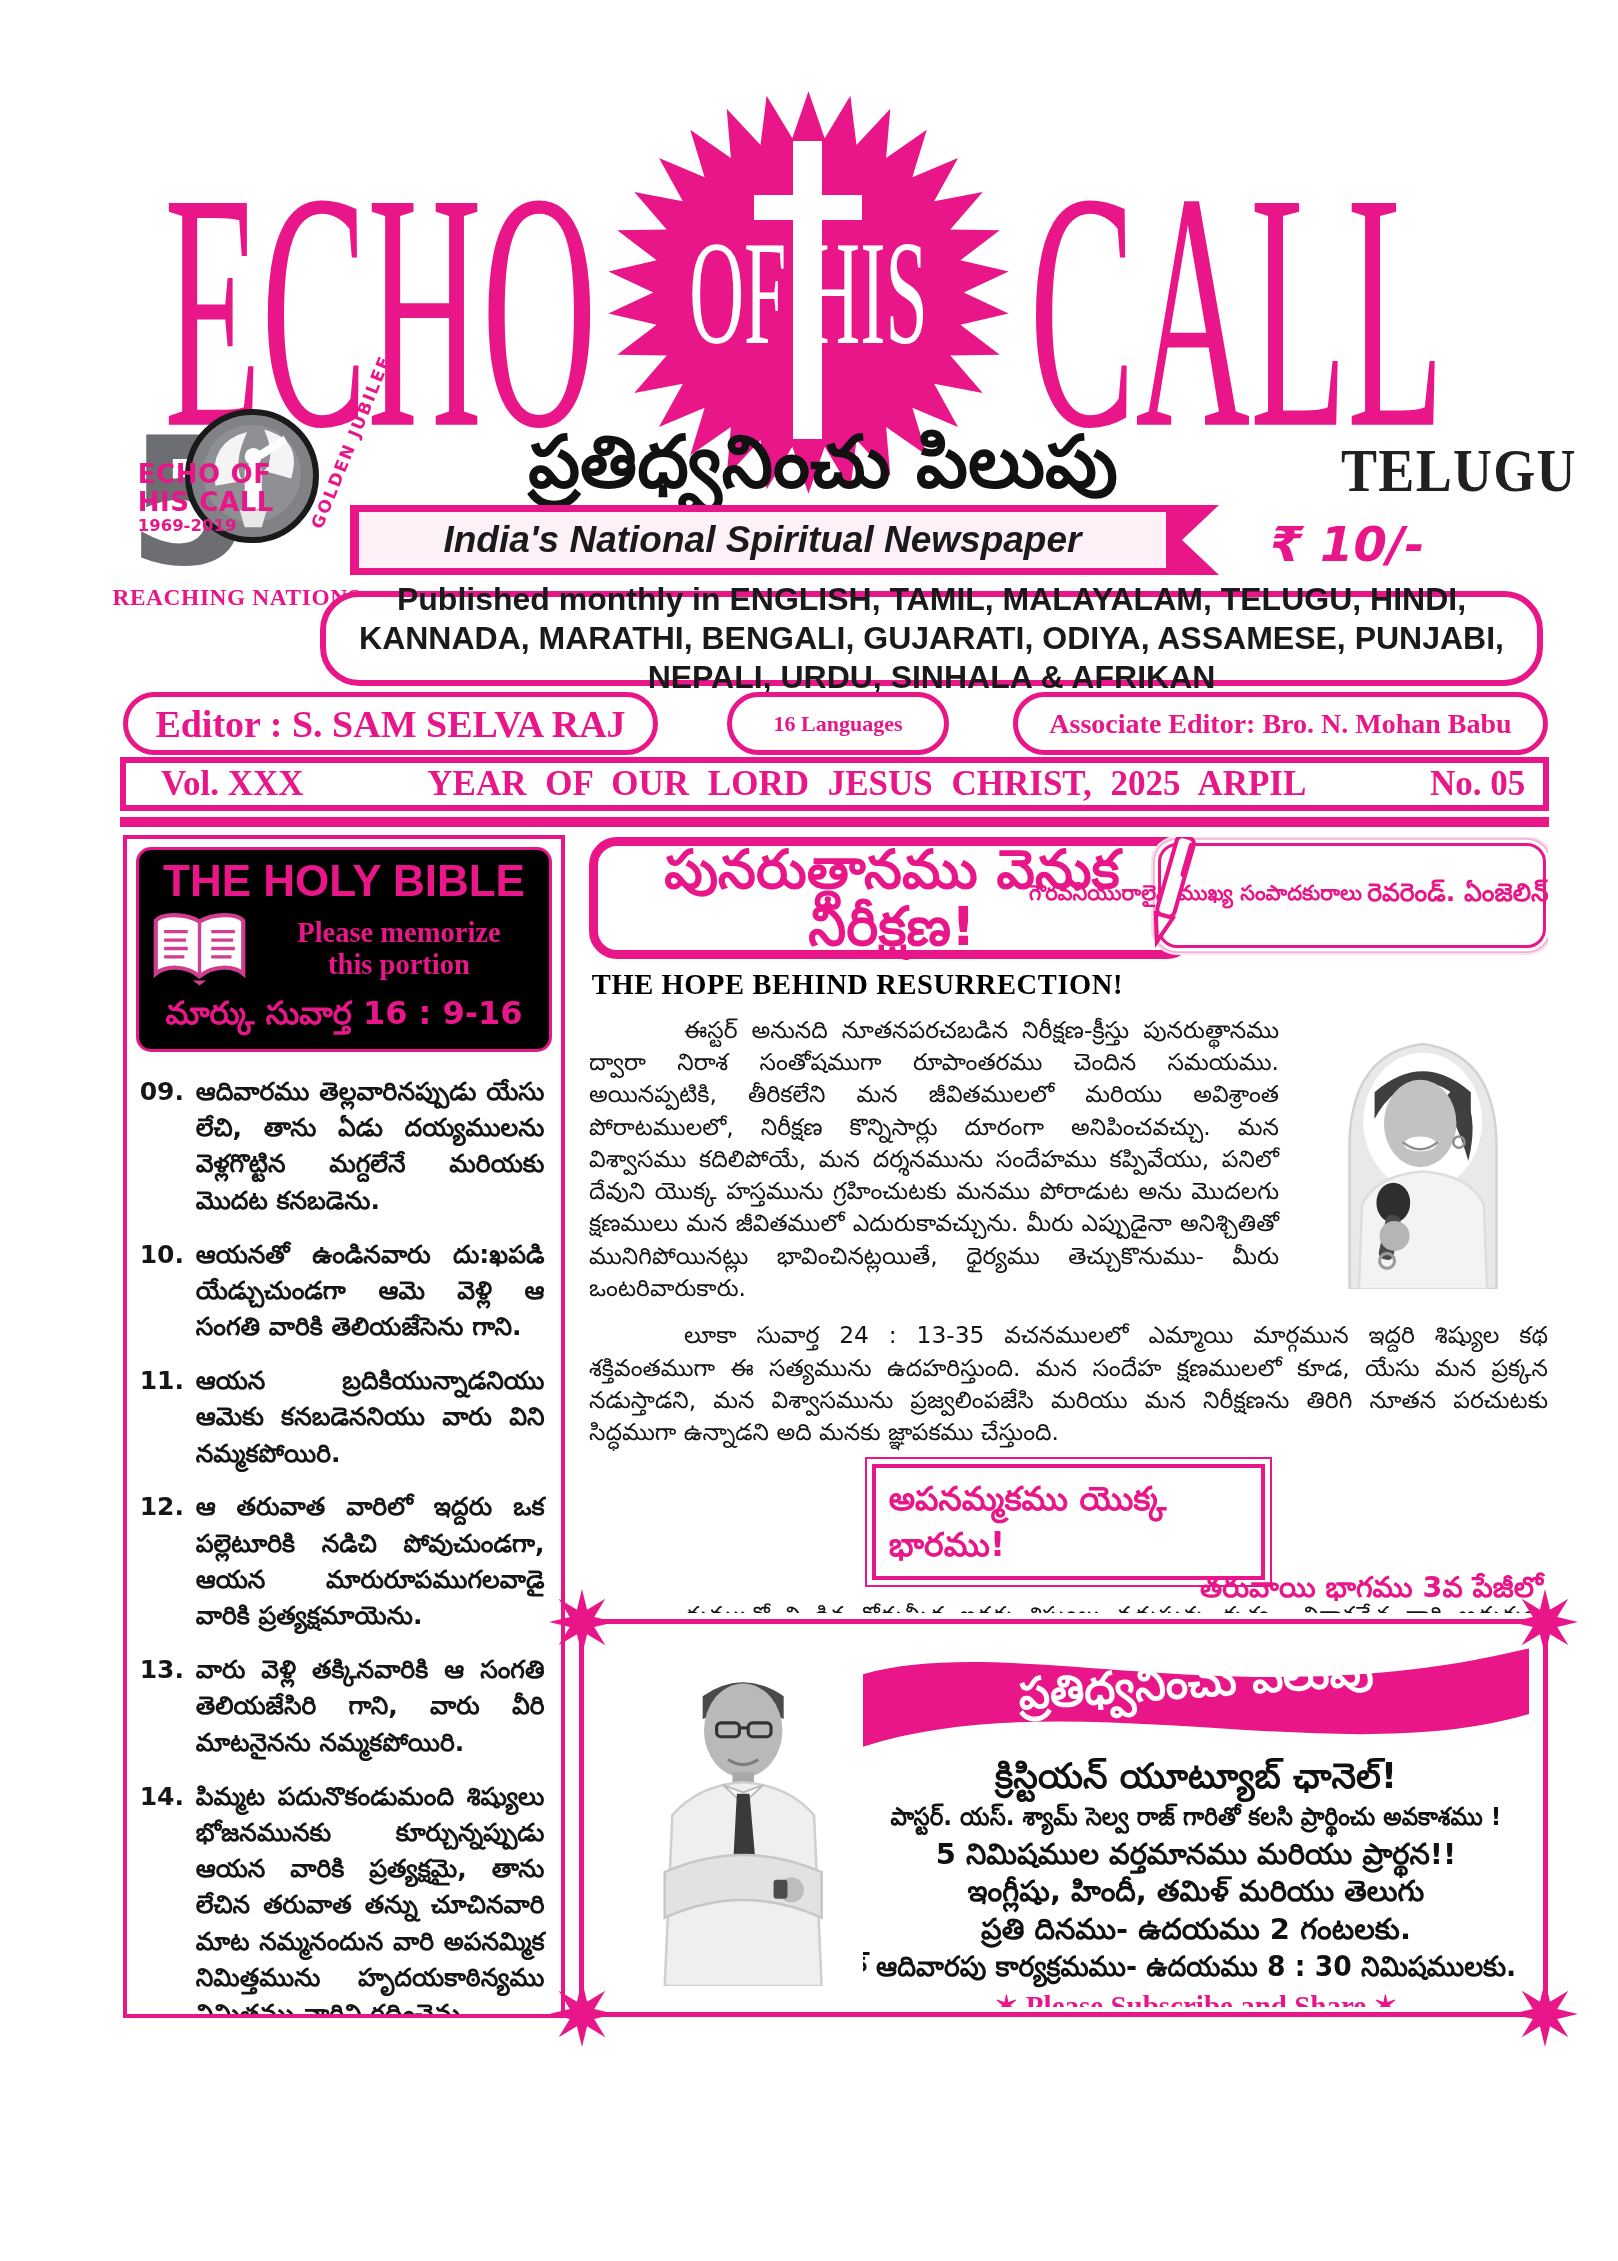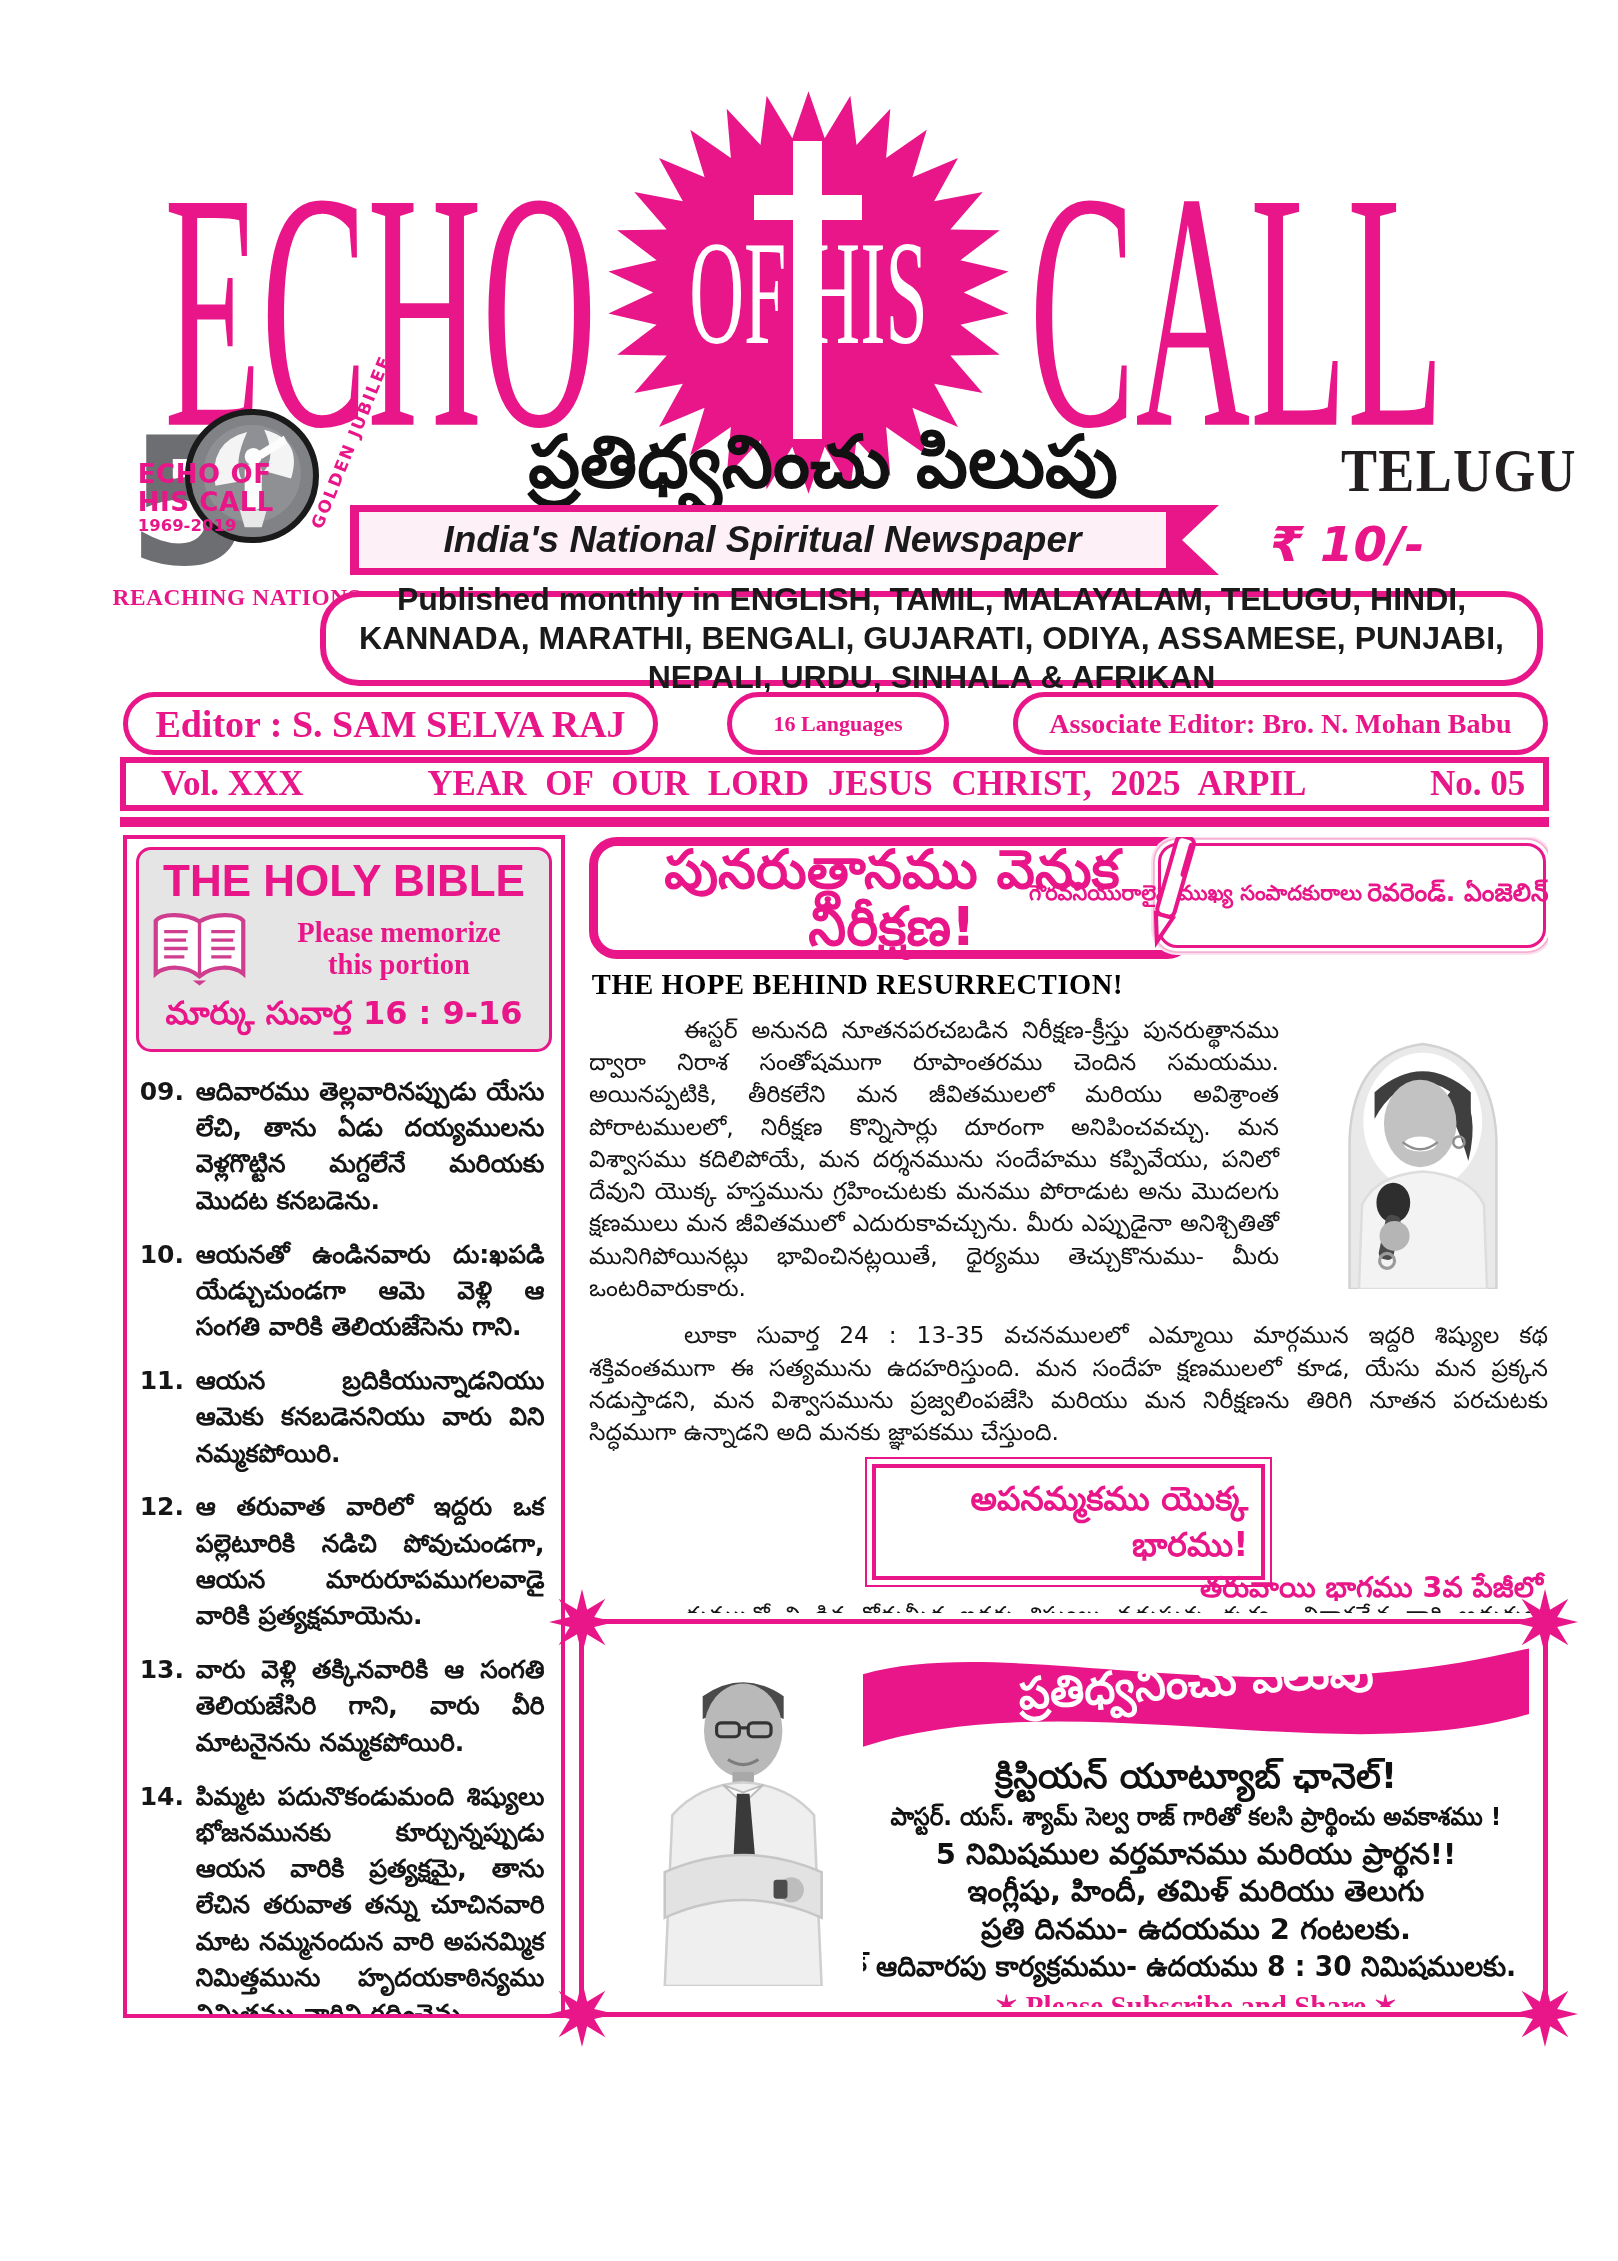--- a/index.html
+++ b/index.html
@@ -86,21 +86,21 @@
     font-family:"Liberation Serif", serif; font-weight:bold; font-size:35px; color:#e81689; }
   .volbar .v-left { padding-left:35px; white-space:nowrap; }
   .volbar .v-center { flex:1; text-align:center; word-spacing:10px; white-space:nowrap; }
   .volbar .v-right { padding-right:17.7px; white-space:nowrap; }
   .divider { position:absolute; left:120px; top:817px; width:1429px; height:9.5px; background:#e81689; }
 
   
   .bible { position:absolute; left:123px; top:835px; width:442px; height:1183px;
     border:4.4px solid #e81689; background:#fff; overflow:hidden; }
   .bible-head { margin:7.6px 8.9px 0 8.9px; border:3.8px solid #e81689; border-radius:15px;
-    background:#e5e5e5; padding:6.3px 10px 10px 10px; }
+    background:#000000; padding:6.3px 10px 10px 10px; }
   .bible-title { text-align:center; font-family:"Liberation Sans", sans-serif; font-weight:bold;
     font-size:44px; color:#e81689; }
   .bible-row { display:flex; align-items:center; gap:8.9px; margin-top:2.5px; }
   .book-icon { width:101px; height:81px; flex:none; }
   .memorize { flex:1; text-align:center; font-family:"Liberation Serif", serif; font-weight:bold;
     font-size:28.5px; color:#e81689; line-height:1.12; }
   .memorize span { display:block; }
   .bible-ref { text-align:center; font-weight:bold; font-size:32px; color:#e81689; margin-top:5px; }
   .verses { padding:21.5px 16.5px 0 12.7px; }
   .verse { display:flex; margin-bottom:17.7px; font-size:25px; line-height:1.45; color:#161616;
@@ -124,21 +124,21 @@
   .squiggle { width:88%; height:9.5px; margin:1.3px 0;
     background-image:radial-gradient(circle at 4.4px 6.3px, #e81689 2.8px, transparent 3.3px);
     background-size:9.5px 9.5px; background-repeat:repeat-x; }
   .chief-2 { color:#e81689; font-size:25px; font-weight:bold; white-space:nowrap; }
   .hope { width:537px; text-align:center; margin-top:10px; color:#000000;
     font-family:"Liberation Serif", serif; font-weight:bold; font-size:28.5px; letter-spacing:0.6px; }
   .body { margin-top:12.7px; font-size:23.4px; line-height:1.38; text-align:justify; color:#151515; }
   .woman { float:right; width:250px; height:275px; margin:0 0 8.9px 19px; }
   .body p { text-indent:95px; margin-bottom:15px; }
   .callout { width:393px; margin:12.7px auto 19px auto; border:4.4px solid #e81689;
-    outline:2.5px solid #e81689; outline-offset:5px; padding:8.9px 12.7px; text-align:right;
+    outline:2.5px solid #e81689; outline-offset:5px; padding:8.9px 12.7px; text-align:left;
     color:#e81689; font-weight:bold; font-size:33px; background:#fff; text-indent:0; }
   .continued { position:absolute; right:5px; bottom:2.5px; color:#e81689; font-weight:bold;
     font-size:28.5px; }
 
   
   .promo { position:absolute; left:579px; top:1619px; width:969px; height:398px;
     border:5.7px solid #e81689; background:#fff; }
   .corner-star { position:absolute; width:66px; height:66px; z-index:3; }
   .cs-tl { left:-35px; top:-35px; } .cs-tr { right:-35px; top:-35px; }
   .cs-bl { left:-35px; bottom:-35px; } .cs-br { right:-35px; bottom:-35px; }

